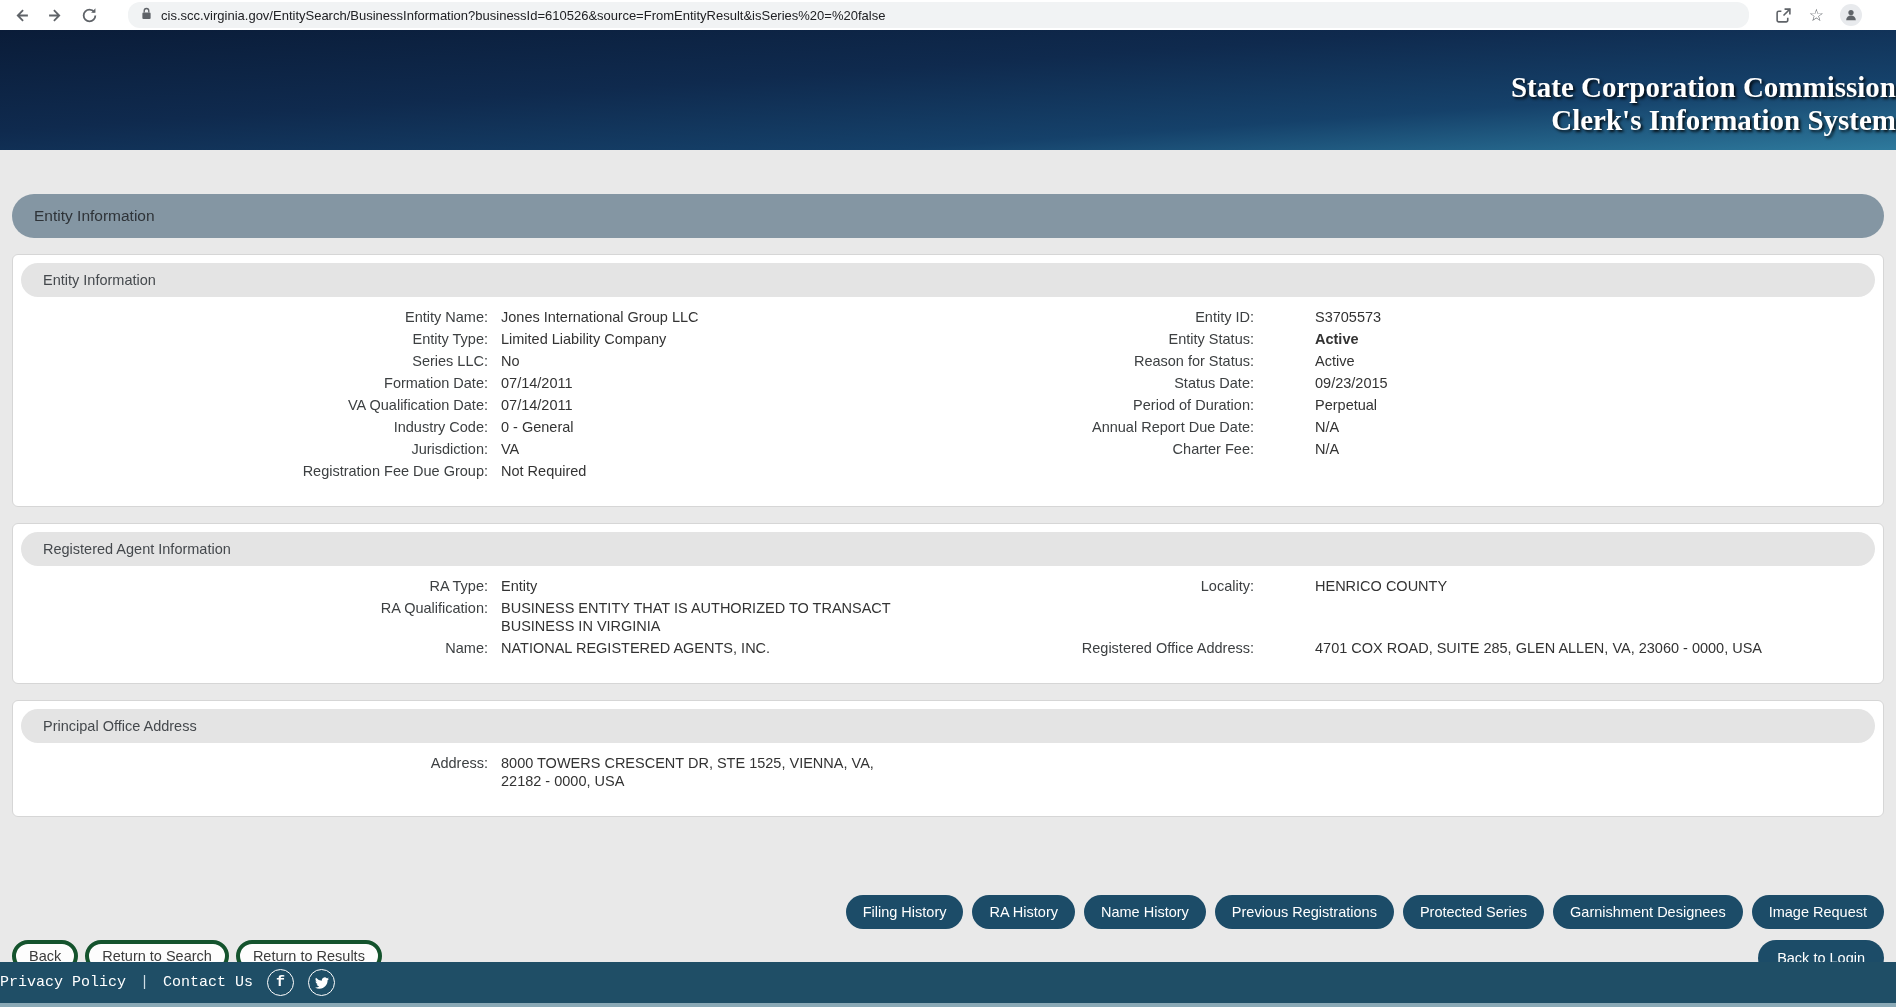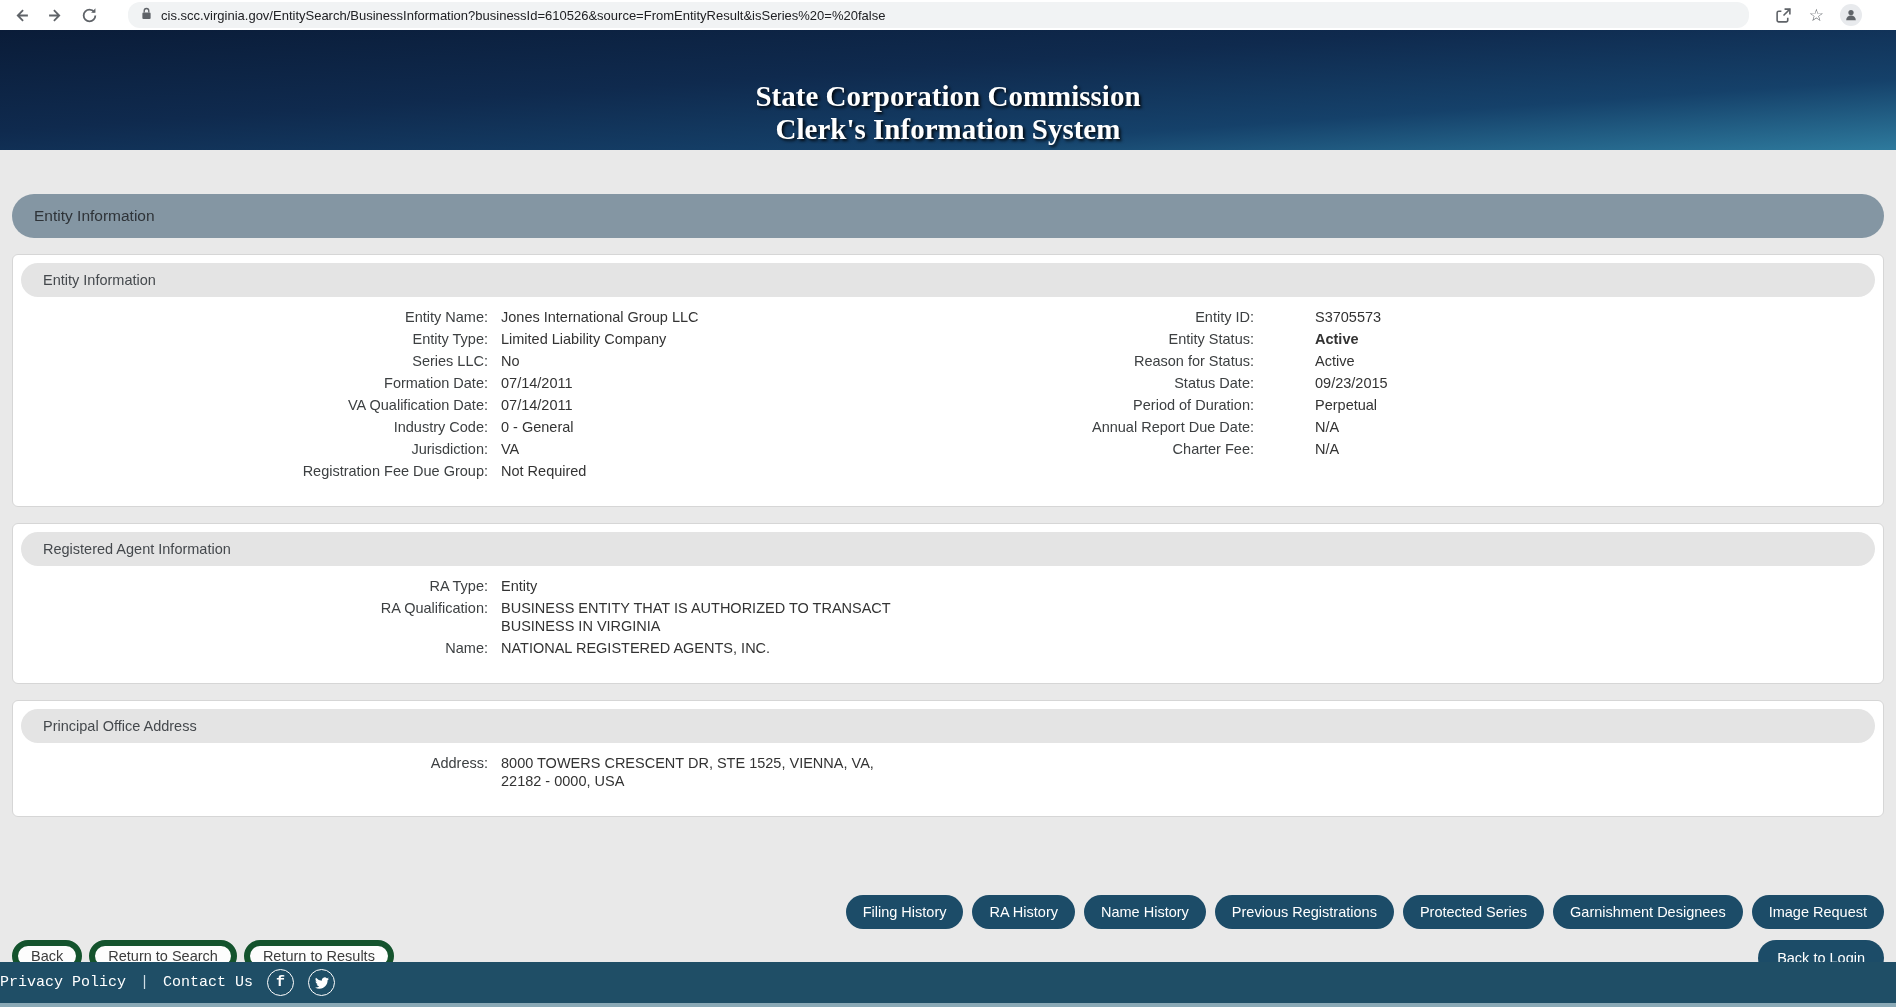--- a/index.html
+++ b/index.html
@@ -15,22 +15,22 @@
   .url-text { font-size:13px; color:#202124; white-space:nowrap; overflow:hidden; }
   .right-ics { display:flex; align-items:center; gap:16px; }
   .star { font-size:17px; color:#5f6368; line-height:1; cursor:pointer; }
   .avatar-circle { width:22px; height:22px; border-radius:50%; background:#e8eaed;
     display:flex; align-items:center; justify-content:center; cursor:pointer; }
   .dots { font-size:15px; color:#5f6368; width:6px; overflow:hidden; cursor:pointer; }
 
   
   .app-header { height:120px;
     background:linear-gradient(176deg, #0a1c38 0%, #0f2a4e 40%, #15416a 72%, #2e7a9d 100%);
-    display:flex; flex-direction:column; justify-content:flex-end; align-items:center;
-    padding-bottom:4px; }
+    display:flex; flex-direction:column; justify-content:flex-end; align-items:flex-end;
+    padding-bottom:13px; }
   .app-title { font-family:"Liberation Serif", serif; font-weight:700; font-size:29px;
     color:#ffffff; line-height:33px; text-shadow:2px 2px 3px rgba(0,0,0,.85); }
 
   
   .content { padding:16px 12px; }
   .page-banner { margin-top:28px; height:44px; background:#8496a3; border-radius:22px;
     display:flex; align-items:center; padding-left:22px; font-size:15.5px; color:#2e3338; }
 
   .card { background:#ffffff; border:1px solid #d6d6d6; border-radius:6px;
     margin-top:16px; padding:8px 8px 22px; }
@@ -49,21 +49,21 @@
   .col-right .value { white-space:nowrap;margin-left:48px; }
   .link { color:#31618f; cursor:pointer; }
   .status-active { color:#1e7e34; font-weight:700; }
   .spacer40 { height:40px; }
 
   
   .actions-row { display:flex; justify-content:flex-end; gap:9px; margin-top:78px; }
   .btn-dark { height:34px; border-radius:17px; background:#1c4c68; color:#fff;
     font-size:14.5px; display:flex; align-items:center; padding:0 17px; border:none; cursor:pointer; }
   .nav-row { display:flex; gap:7px; margin-top:11px; align-items:flex-start; }
-  .btn-light { height:32px; border-radius:16px; background:#fdfdfd; border:6px solid #14532d;
+  .btn-light { height:32px; border-radius:16px; background:#fdfdfd; border:4px solid #14532d;
     color:#3c3c3c; font-size:14.5px; display:flex; align-items:center; padding:0 13px; cursor:pointer; }
   .btn-login { margin-left:auto; height:36px; border-radius:18px; background:#1c4c68; color:#fff;
     font-size:14.5px; display:flex; align-items:center; padding:0 19px; border:none; cursor:pointer; }
 
   
   .footer { position:fixed; left:0; bottom:4px; width:100%; height:41px; background:#1f4e66;
     display:flex; align-items:center; gap:14px; z-index:10;font-family:Liberation Mono, monospace; }
   .footer-link { color:#ffffff; font-size:15px; cursor:pointer; }
   .footer-sep { color:#cfdde5; font-size:15px; }
   .social { width:27px; height:27px; border:1.6px solid #ffffff; border-radius:50%;
@@ -209,20 +209,31 @@
           </div>
         <div class="row">
             <span class="label">RA Qualification:</span>
             <span class="value">BUSINESS ENTITY THAT IS AUTHORIZED TO TRANSACT BUSINESS IN VIRGINIA</span>
           </div>
         <div class="row">
             <span class="label">Name:</span>
             <span class="value">NATIONAL REGISTERED AGENTS, INC.</span>
           </div>
       </div>
+      <div class="col-right">
+        <div class="row">
+            <span class="label">Locality:</span>
+            <span class="value">HENRICO COUNTY</span>
+          </div>
+        <div class="spacer40"></div>
+        <div class="row">
+            <span class="label">Registered Office Address:</span>
+            <span class="value">4701 COX ROAD, SUITE 285, GLEN ALLEN, VA, 23060 - 0000, USA</span>
+          </div>
+      </div>
     </div>
   </div>
 
   <div class="card">
     <div class="card-header">Principal Office Address</div>
     <div class="fields">
       <div class="col-left">
         <div class="row">
             <span class="label">Address:</span>
             <span class="value">8000 TOWERS CRESCENT DR, STE 1525, VIENNA, VA, 22182 - 0000, USA</span>

